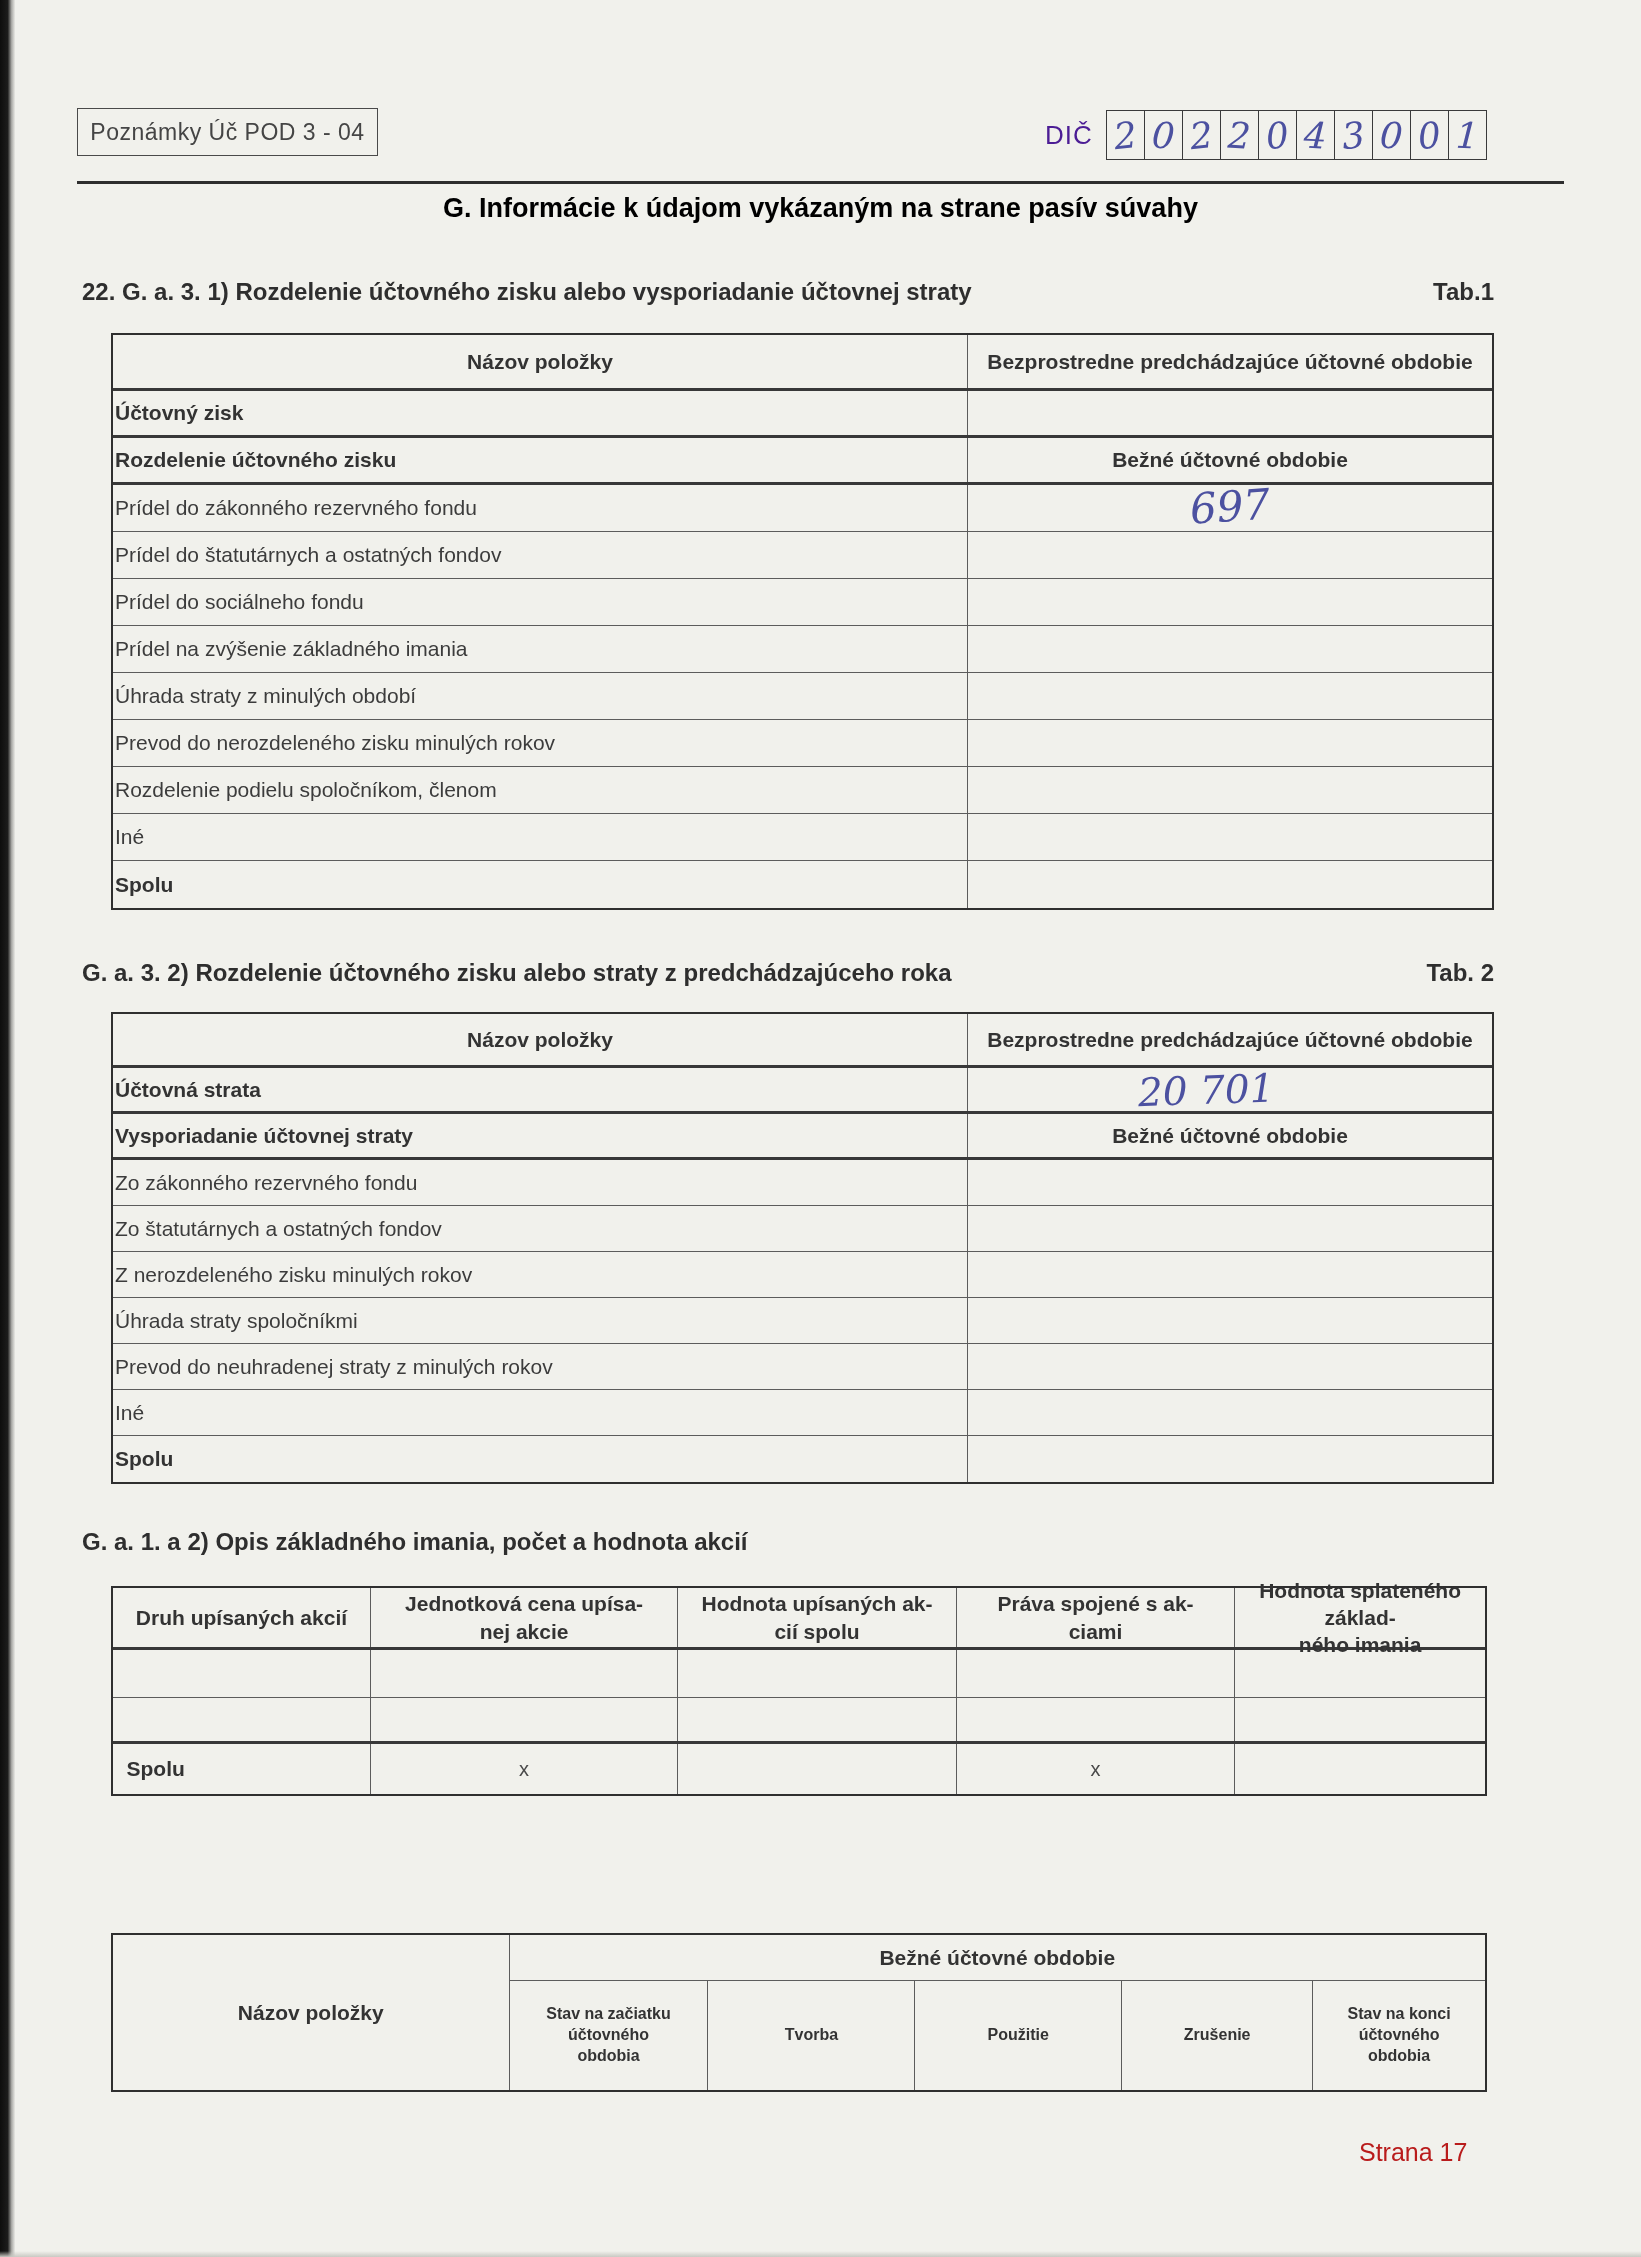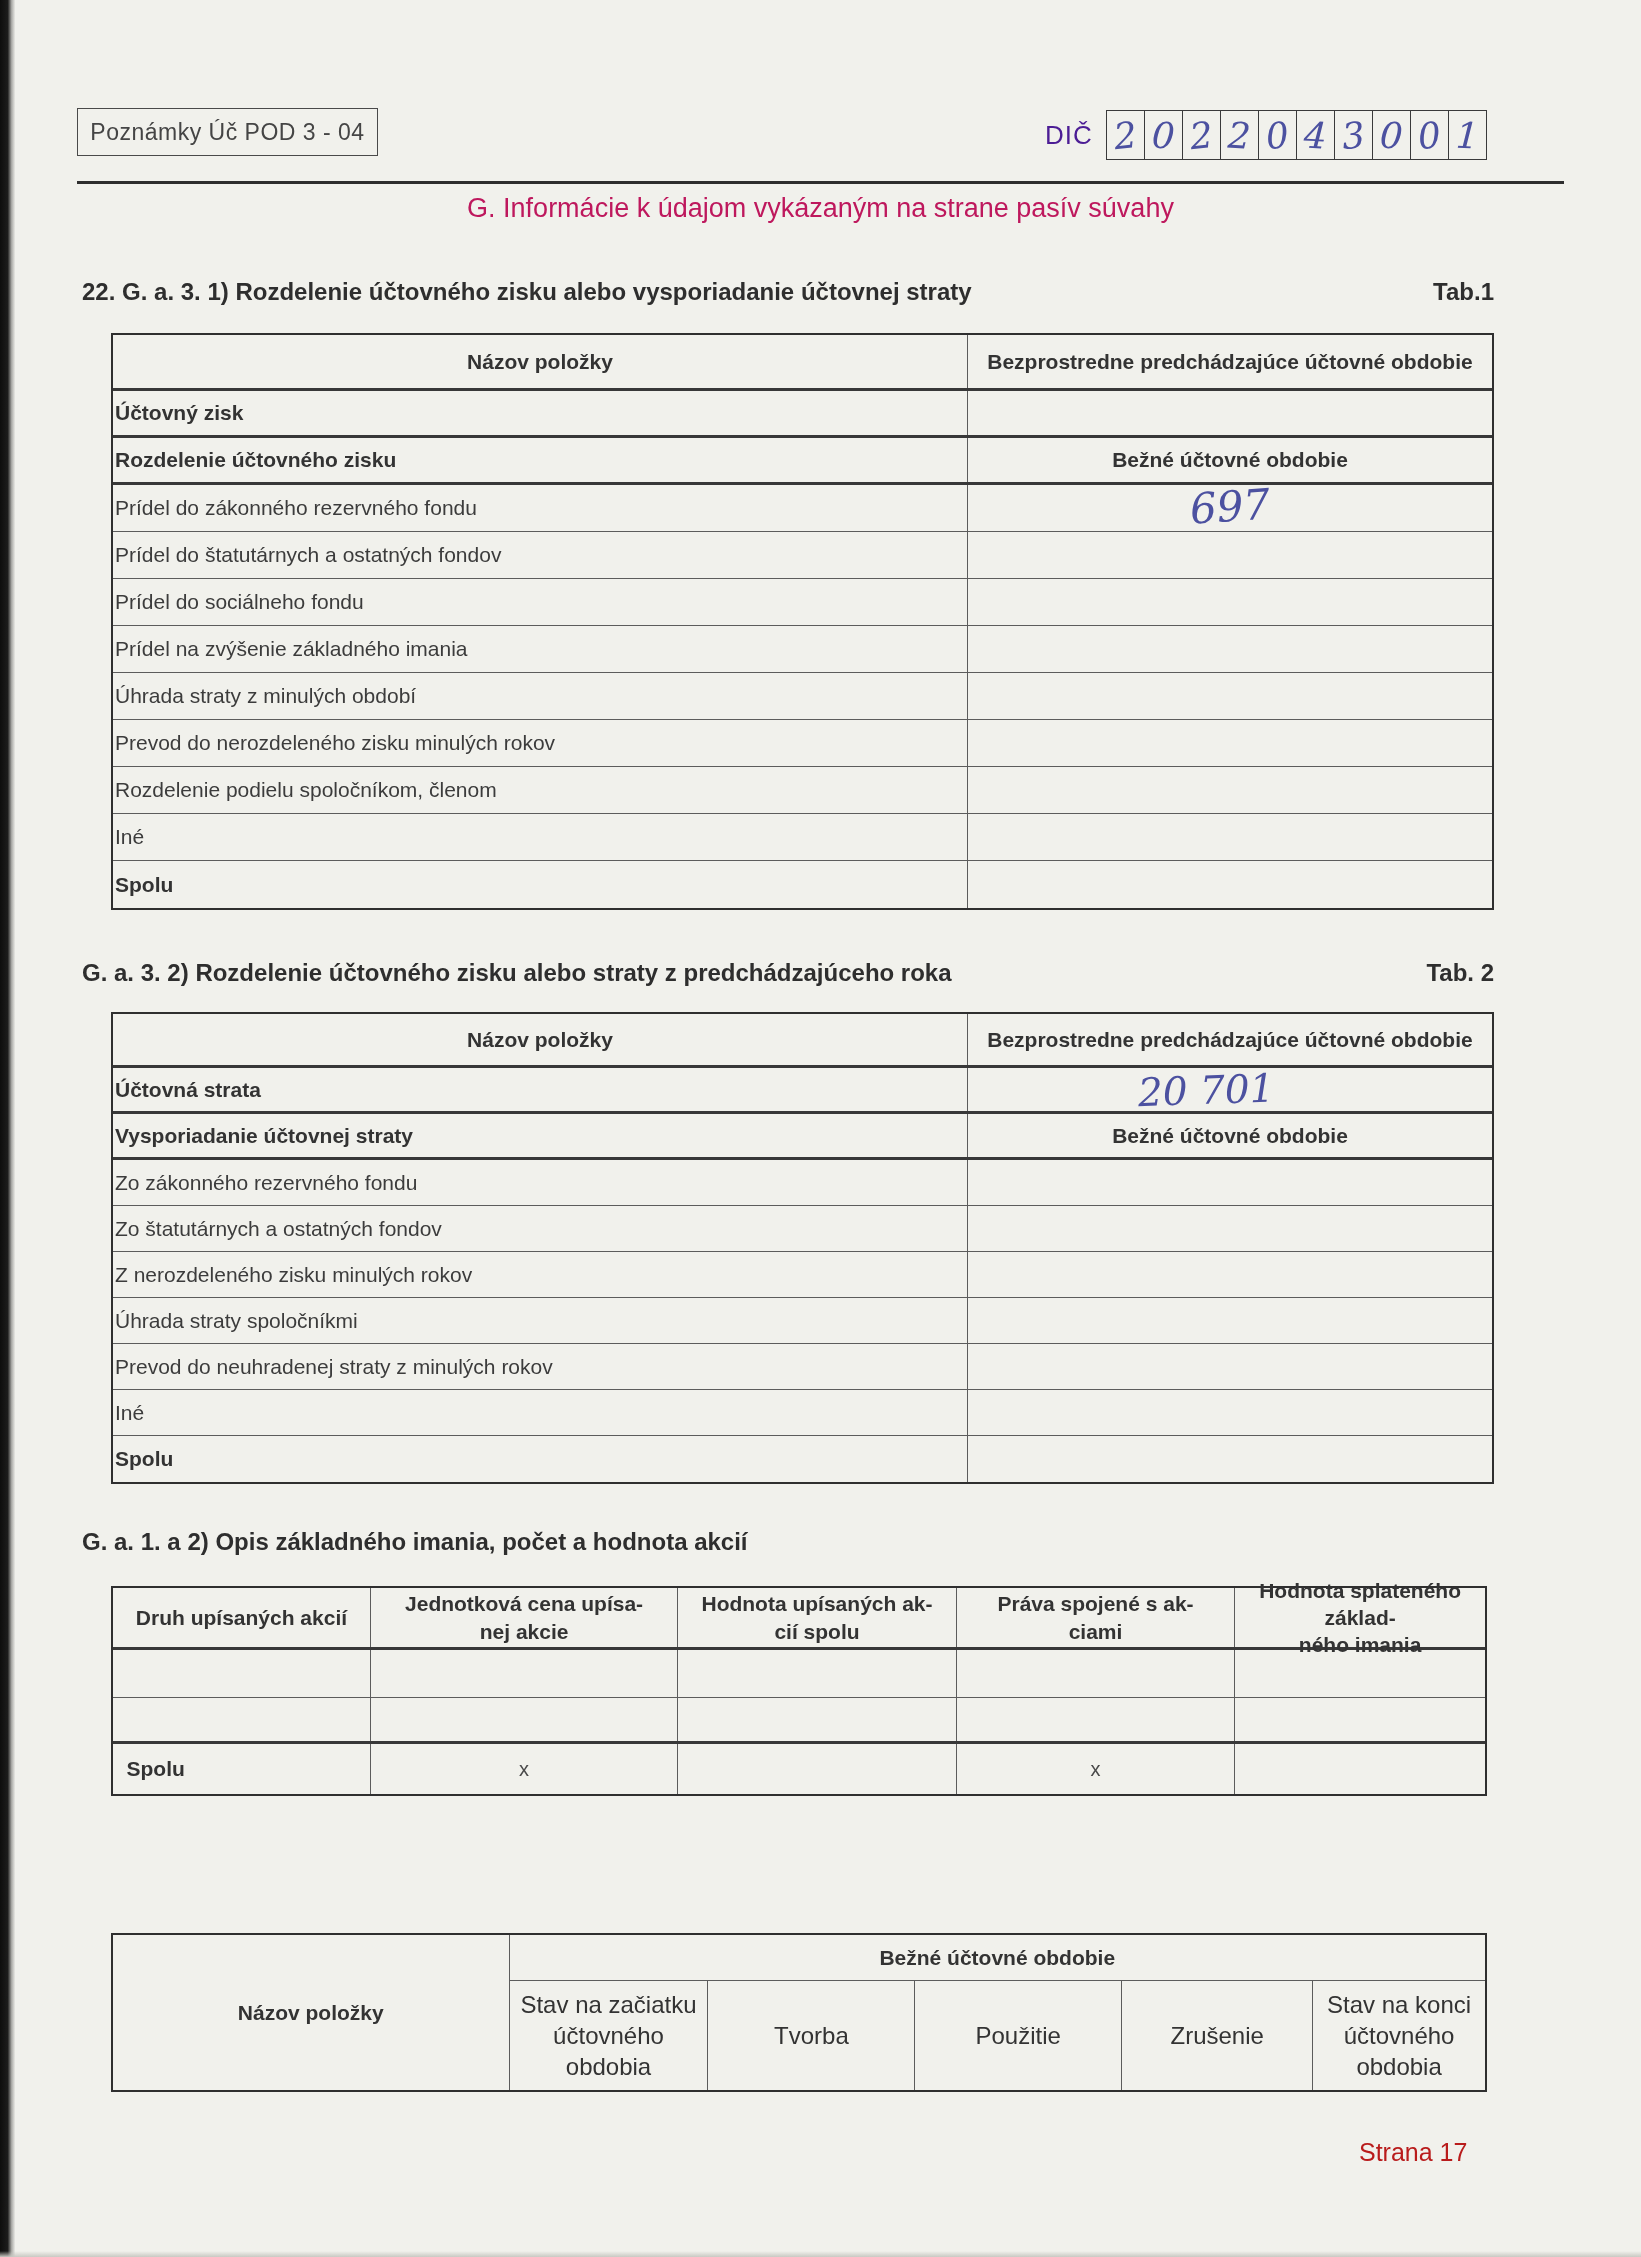--- a/index.html
+++ b/index.html
@@ -40,21 +40,21 @@
     font-family:"DejaVu Serif", serif;font-style:italic;
     color:#4c51a0;
   }
   .dic-cell .hand{font-size:36px;transform:rotate(-6deg);}
   .dic-cell:nth-child(even) .hand{transform:rotate(3deg);}
 
   .rule{position:absolute;left:77px;top:181px;width:1487px;height:2.9px;background:#2e2e2e;}
 
   .page-title{
     position:absolute;left:77px;top:193px;width:1487px;
-    text-align:center;font-size:27px;font-weight:normal;color:#be185d;
+    text-align:center;font-size:27px;font-weight:bold;color:#000000;
   }
 
   
   .sec{
     position:absolute;left:82px;width:1412px;
     display:flex;justify-content:space-between;align-items:baseline;
     font-size:24px;font-weight:bold;color:#2e2e2e;
   }
   .sec .tab{font-size:24px;font-weight:bold;color:#2e2e2e;}
 
@@ -106,21 +106,21 @@
   }
   .t4 .right{width:71.1%;display:flex;flex-direction:column;}
   .t4 .spanhead{
     height:46px;border-bottom:1.9px solid #5c5c5c;box-sizing:border-box;
     display:flex;align-items:center;justify-content:center;
     font-size:21px;font-weight:bold;color:#333;
   }
   .t4 .subrow{flex:1;display:flex;}
   .t4 .subrow .td{
     border-right:1.9px solid #5c5c5c;justify-content:center;text-align:center;
-    font-weight:normal;color:#333;font-size:24px;padding:0 3.9px;
+    font-weight:bold;color:#333;font-size:16px;padding:0 3.9px;
   }
   .t4 .subrow .td:last-child{border-right:none;}
   .t4 .sw1{width:20.4%;}
   .t4 .sw2{width:21.2%;}
   .t4 .sw3{width:21.2%;}
   .t4 .sw4{width:19.6%;}
   .t4 .sw5{width:17.6%;}
 
   .page-num{position:absolute;left:1359px;top:2138px;font-size:25px;color:#b91c1c;}
 </style>

